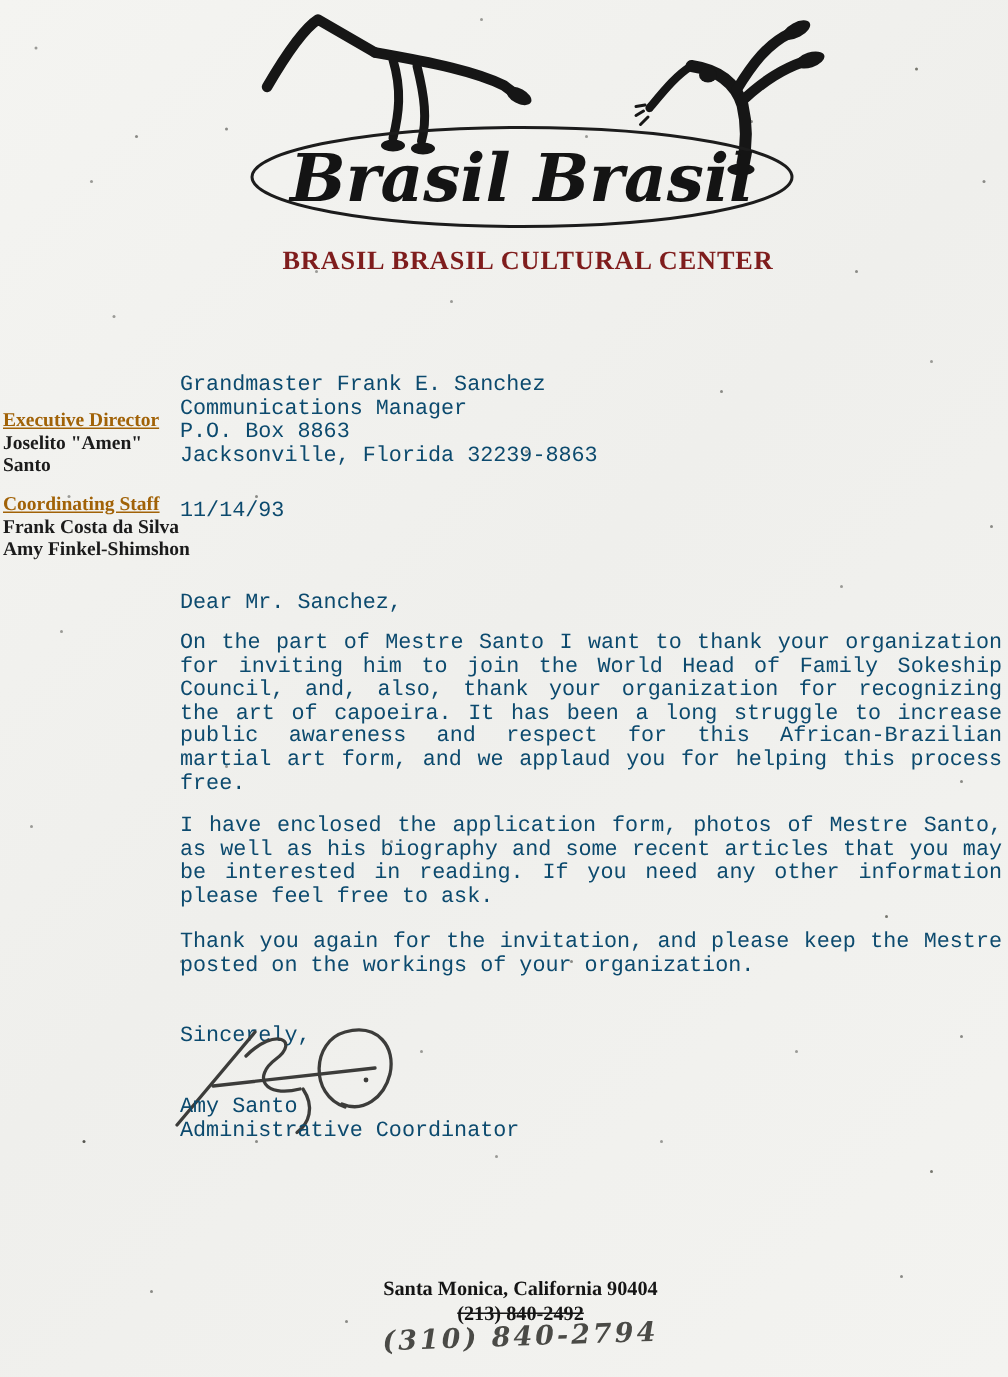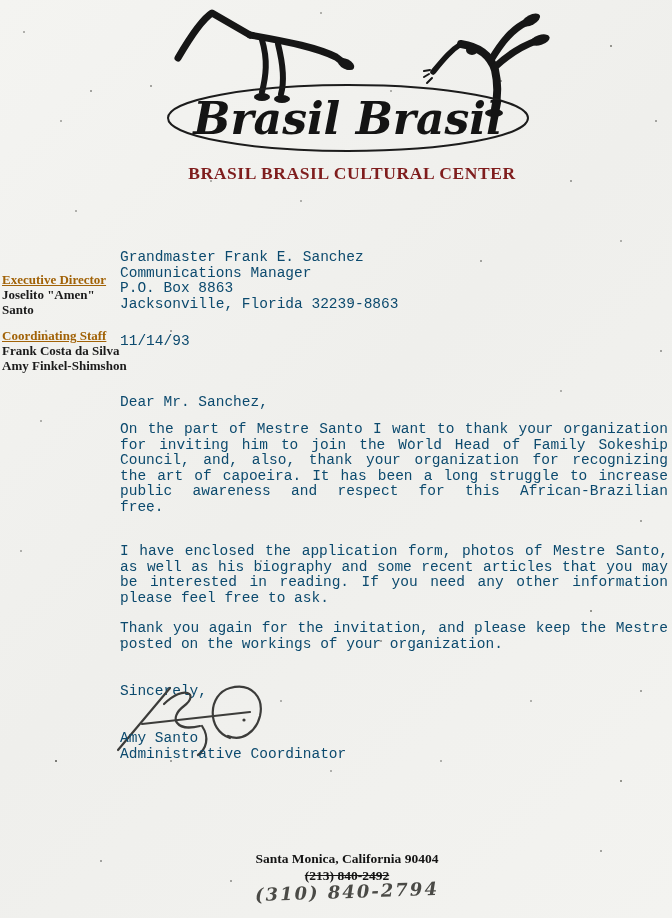--- a/index.html
+++ b/index.html
@@ -88,20 +88,21 @@
 <div class="abs mono" style="left:120px;top:334px;">11/14/93</div>
 
 <div class="abs mono" style="left:120px;top:395px;">Dear Mr. Sanchez,</div>
 
 <div class="abs mono bodyblock" style="left:120px;top:422px;">
   <div class="jline">On the part of Mestre Santo I want to thank your organization</div>
   <div class="jline">for inviting him to join the World Head of Family Sokeship</div>
   <div class="jline">Council, and, also, thank your organization for recognizing</div>
   <div class="jline">the art of capoeira.  It has been a long struggle to increase</div>
   <div class="jline">public awareness and respect for this African-Brazilian</div>
+  <div class="jline">martial art form, and we applaud you for helping this process</div>
   <div class="lline">free.</div>
 </div>
 
 <div class="abs mono bodyblock" style="left:120px;top:544px;">
   <div class="jline">I have enclosed the application form,  photos of Mestre Santo,</div>
   <div class="jline">as well as his biography and some recent articles that you may</div>
   <div class="jline">be interested in reading.  If you need any other information</div>
   <div class="lline">please feel free to ask.</div>
 </div>
 

